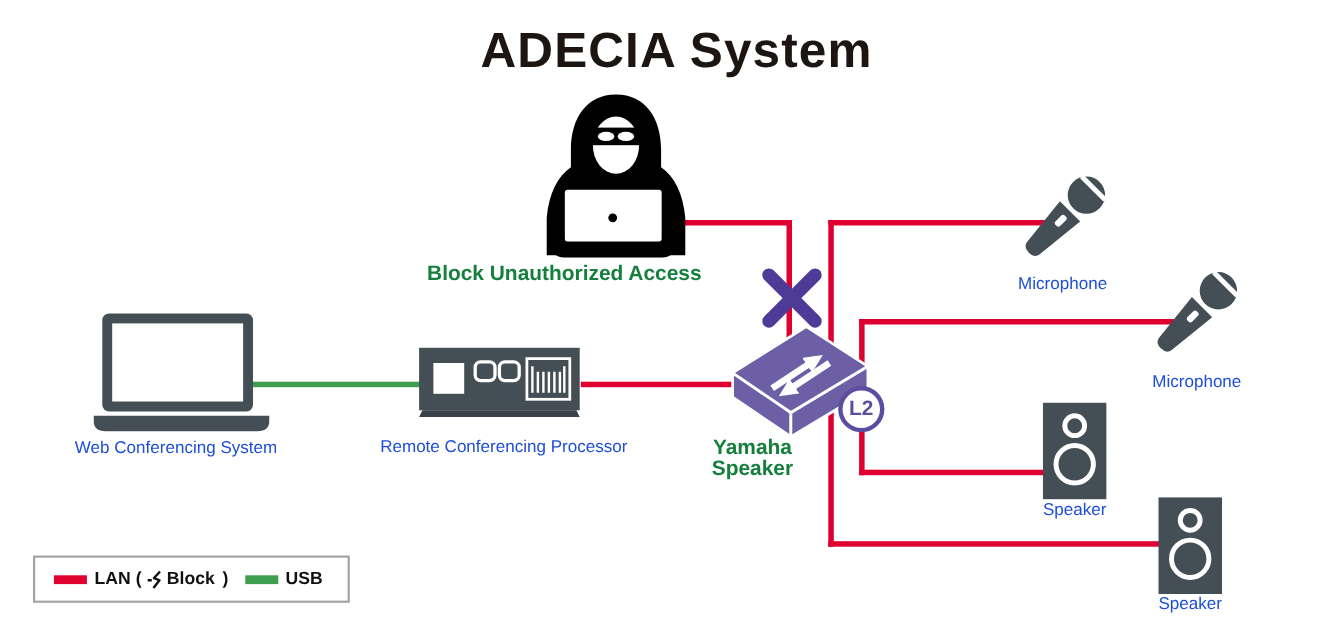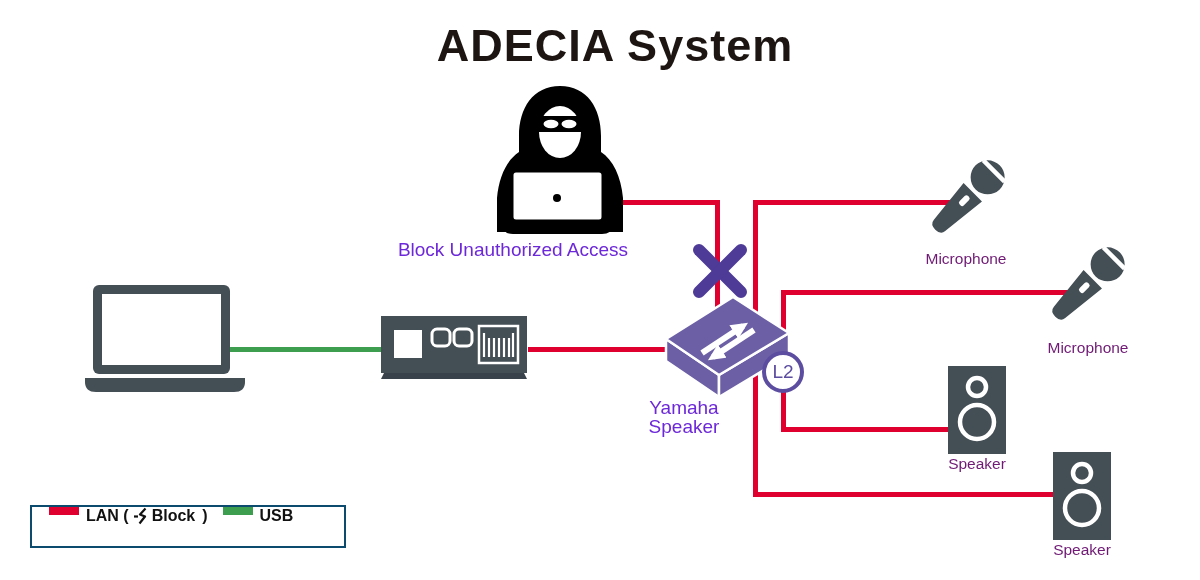--- a/index.html
+++ b/index.html
@@ -6,41 +6,41 @@
   #canvas{
     position:relative;width:1200px;height:580px;background:#ffffff;
     font-family:"Liberation Sans", sans-serif;overflow:hidden;
     --lan:#e00030;--usb:#3c9e4e;--purple:#6c5fa5;--xpurple:#4e3b97;
     --badge:#5c4da0;--device:#444e55;
   }
   .line{position:absolute;z-index:1;}
   .line.lan{background:var(--lan);}
   .line.usb{background:var(--usb);}
   .label{
-    position:absolute;color:#701a75;font-size:15.5px;text-align:center;
+    position:absolute;color:#1d4ed8;font-size:15.5px;text-align:center;
     white-space:nowrap;z-index:2;transform:translateX(-50%);
   }
-  .label.bold{font-weight:normal;color:#6d28d9;font-size:19px;}
+  .label.bold{font-weight:bold;color:#15803d;font-size:19px;}
   #title{
     position:absolute;left:0;top:20px;width:1230px;text-align:center;
     font-size:45px;font-weight:bold;color:#1c1512;letter-spacing:1px;z-index:2;
   }
   .icon{position:absolute;z-index:2;}
   #switch-icon{z-index:3;}
   #x-mark{z-index:4;}
   #l2-badge{
     position:absolute;left:762px;top:351px;width:34px;height:34px;z-index:4;
     background:#fff;border:4px solid var(--badge);border-radius:50%;
     display:flex;align-items:center;justify-content:center;
-    color:var(--badge);font-weight:normal;font-size:19px;
+    color:var(--badge);font-weight:bold;font-size:19px;
   }
   #legend{
-    position:absolute;left:30px;top:505px;width:316px;height:43px;z-index:2;
-    background:#fff;border:2px solid #0c4a6e;
-    display:flex;gap:7px;padding-left:17px;box-sizing:border-box;
+    position:absolute;left:30px;top:505px;width:288px;height:43px;z-index:2;
+    background:#fff;border:2px solid #a3a3a3;
+    display:flex;align-items:center;gap:7px;padding-left:17px;box-sizing:border-box;
   }
   .swatch{width:30px;height:8px;flex:0 0 auto;}
   .swatch.lan{background:var(--lan);}
   .swatch.usb{background:var(--usb);}
   .legend-text{font-size:16px;font-weight:bold;color:#111;white-space:nowrap;}
 </style>
 </head>
 <body>
 
 <div id="canvas" style="--lan: #e00030; --usb: #3c9e4e; --purple: #6c5fa5; --xpurple: #4e3b97; --badge: #5c4da0; --device: #444e55;">
@@ -73,36 +73,38 @@
   <svg id="x-mark" class="icon" style="left:692px;top:243px;" width="56" height="56" viewBox="0 0 56 56">
     <line x1="7" y1="7" x2="49" y2="49" stroke="var(--xpurple)" stroke-width="12" stroke-linecap="round"></line>
     <line x1="49" y1="7" x2="7" y2="49" stroke="var(--xpurple)" stroke-width="12" stroke-linecap="round"></line>
   </svg>
 
   <svg class="icon" style="left:85px;top:283px;" width="160" height="110" viewBox="0 0 160 110">
     <rect fill="var(--device)" x="8" y="2" width="137" height="89" rx="6"></rect>
     <rect fill="#fff" x="17" y="11" width="119" height="71"></rect>
     <path fill="var(--device)" d="M0,95 L160,95 L160,99 Q160,109 149,109 L11,109 Q0,109 0,99 Z"></path>
   </svg>
+  <div class="label" style="left:160px;top:399px;">Web Conferencing System</div>
 
   <svg class="icon" style="left:380px;top:316px;" width="150" height="64" viewBox="0 0 150 64">
     <rect fill="var(--device)" x="1" y="0" width="146" height="57"></rect>
     <path fill="#39424a" d="M4,57 L144,57 L147,63 L1,63 Z"></path>
     <rect fill="#fff" x="14" y="14" width="28" height="28"></rect>
     <rect fill="none" stroke="#fff" stroke-width="3" x="52" y="13" width="18" height="17" rx="5"></rect>
     <rect fill="none" stroke="#fff" stroke-width="3" x="74" y="13" width="18" height="17" rx="5"></rect>
     <rect fill="none" stroke="#fff" stroke-width="2.5" x="99" y="10" width="39" height="37"></rect>
     <line x1="104" y1="17" x2="104" y2="41" stroke="#fff" stroke-width="2.2"></line>
     <line x1="109" y1="22" x2="109" y2="41" stroke="#fff" stroke-width="2.2"></line>
     <line x1="114" y1="22" x2="114" y2="41" stroke="#fff" stroke-width="2.2"></line>
     <line x1="119" y1="22" x2="119" y2="41" stroke="#fff" stroke-width="2.2"></line>
     <line x1="124" y1="22" x2="124" y2="41" stroke="#fff" stroke-width="2.2"></line>
     <line x1="129" y1="22" x2="129" y2="41" stroke="#fff" stroke-width="2.2"></line>
     <line x1="133" y1="17" x2="133" y2="41" stroke="#fff" stroke-width="2.2"></line>
   </svg>
+  <div class="label" style="left:458px;top:398px;">Remote Conferencing Processor</div>
 
   <svg id="switch-icon" class="icon" style="left:660px;top:293px;" width="140" height="115" viewBox="0 0 140 115">
     <defs>
       <marker id="ah" markerUnits="userSpaceOnUse" markerWidth="18" markerHeight="18" refX="11" refY="8" orient="auto">
         <path d="M0,0 L17,8 L0,16 Z" fill="#fff"></path>
       </marker>
     </defs>
     <polygon points="6,68 6,46 59,82 59,104" fill="var(--purple)" stroke="#fff" stroke-width="2.5" stroke-linejoin="round"></polygon>
     <polygon points="59,104 59,82 129,40 129,62" fill="var(--purple)" stroke="#fff" stroke-width="2.5" stroke-linejoin="round"></polygon>
     <polygon points="73,4 129,40 59,82 6,46" fill="var(--purple)" stroke="#fff" stroke-width="2.5" stroke-linejoin="round"></polygon>

